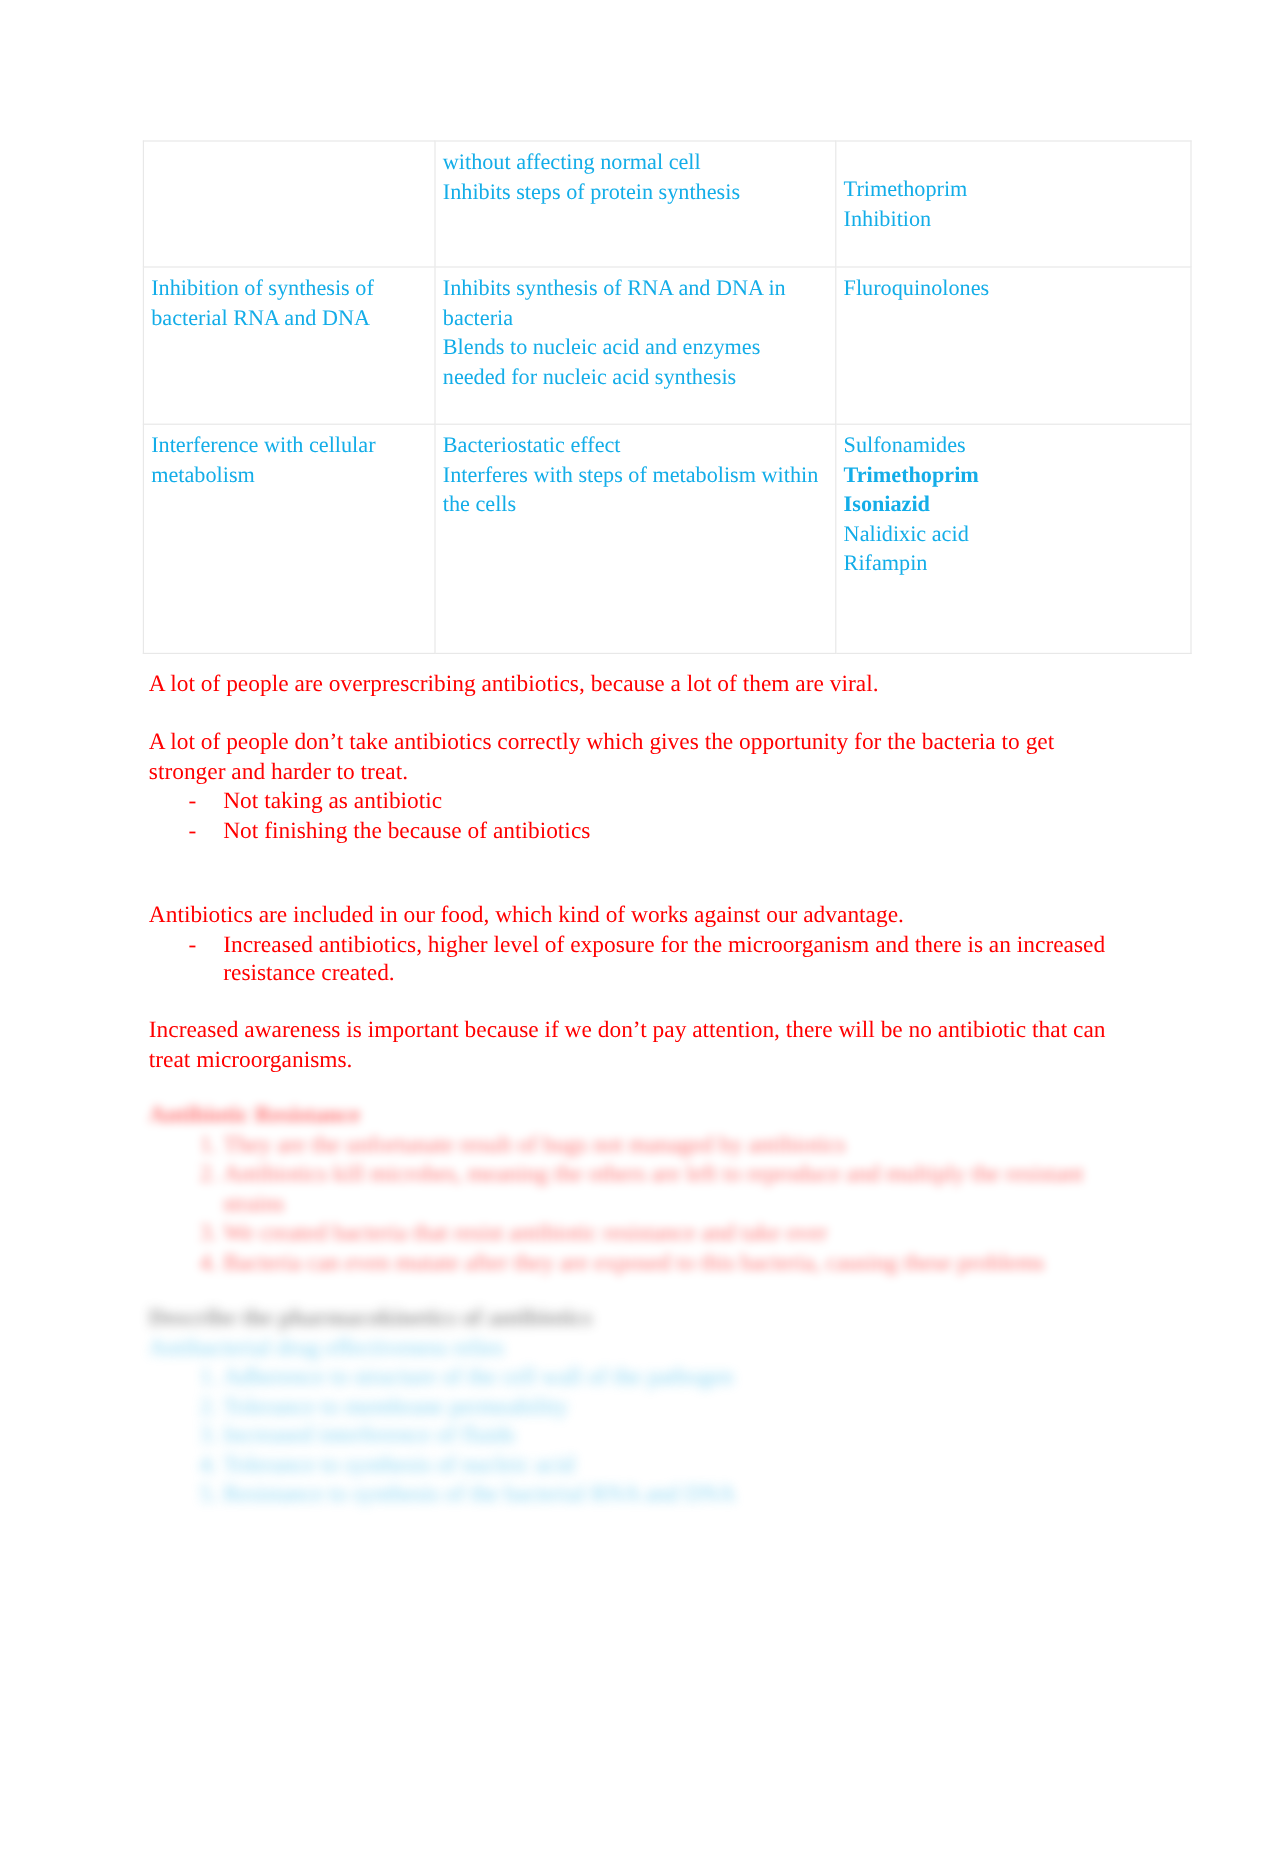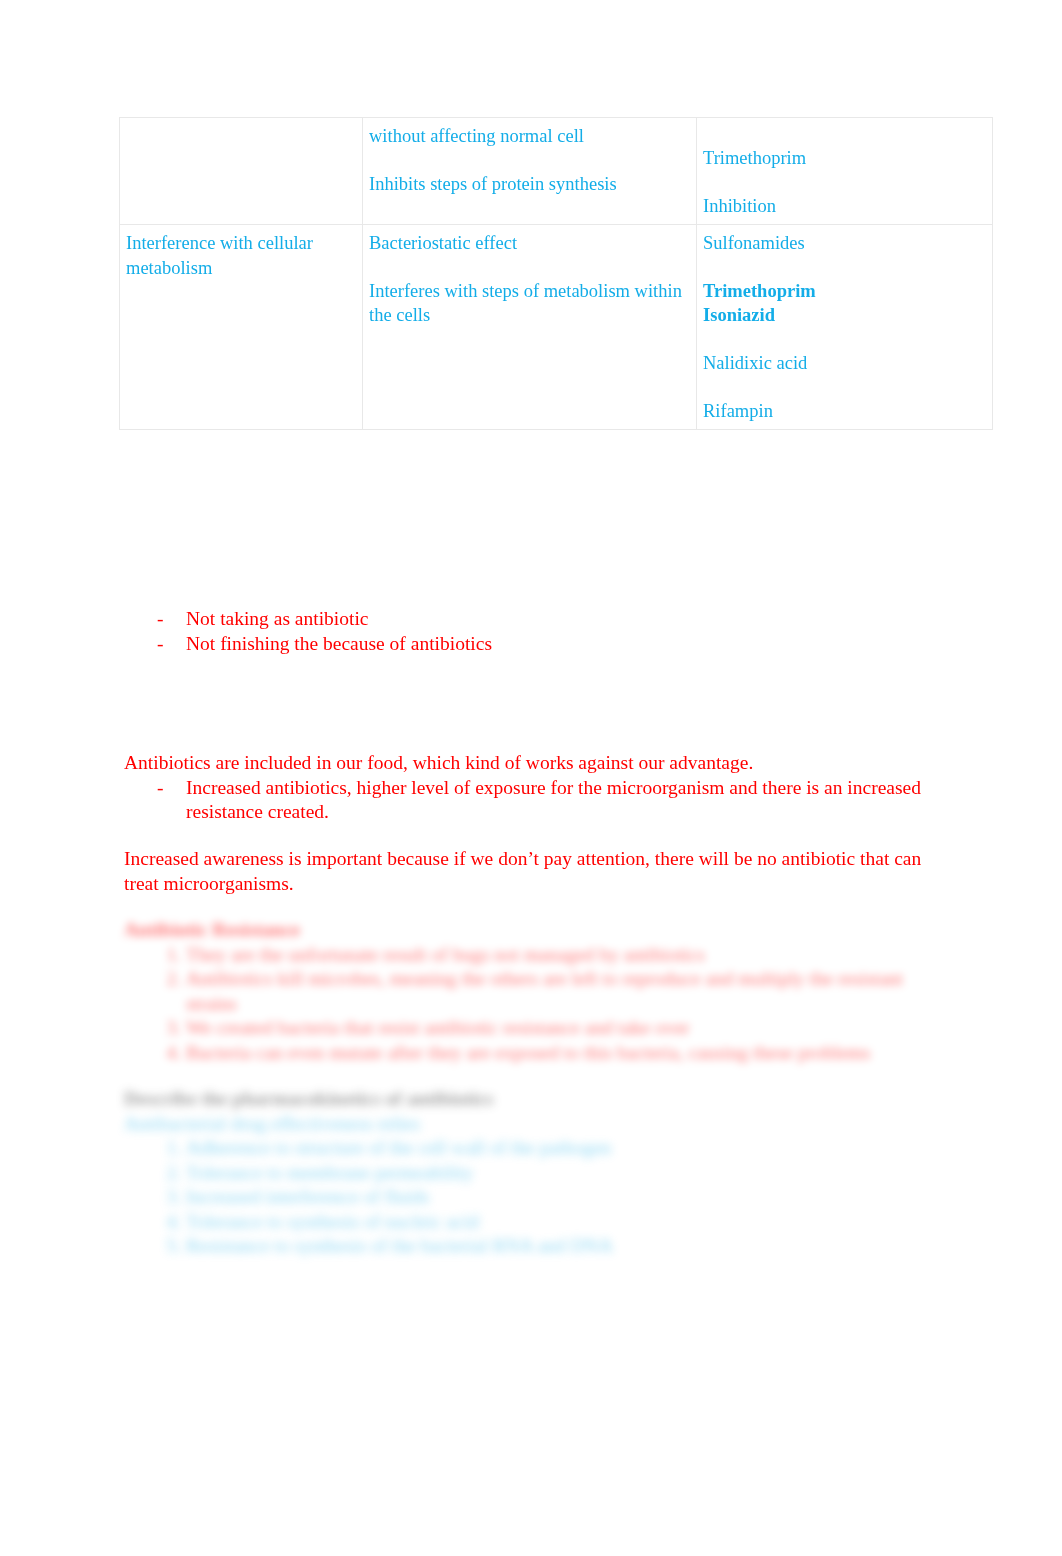--- a/index.html
+++ b/index.html
@@ -41,21 +41,21 @@
     color: #13ADE8;
     font-size: 18.5px;
     line-height: 1.33;
     font-family: "Liberation Serif", "DejaVu Serif", serif;
   }
   .col-a { width: 229px; }
   .col-b { width: 320px; }
   .col-c { width: 282px; }
 
   .cell-p { margin: 0 0 0 0; }
-  .cell-p + .cell-p { margin-top: 23px; }
+  .cell-p + .cell-p { }
 
   .row1 td { height: 92px; }
   .row2 td { height: 118px; }
   .row3 td { height: 178px; }
 
   
   .prose {
     position: absolute;
     left: 124px;
     width: 815px;
@@ -149,42 +149,58 @@
         <td class="col-b">
           <p class="cell-p">without affecting normal cell</p>
           <p class="cell-p">Inhibits steps of protein synthesis</p>
         </td>
         <td class="col-c">
           <p class="cell-p" style="margin-top:22px;">Trimethoprim</p>
           <p class="cell-p">Inhibition</p>
         </td>
       </tr>
 
+      <tr class="row2">
+        <td class="col-a">
+          <p class="cell-p">Inhibition of synthesis of bacterial RNA and DNA</p>
+        </td>
+        <td class="col-b">
+          <p class="cell-p">Inhibits synthesis of RNA and DNA in bacteria</p>
+          <p class="cell-p">Blends to nucleic acid and enzymes needed for nucleic acid synthesis</p>
+        </td>
+        <td class="col-c">
+          <p class="cell-p">Fluroquinolones</p>
+        </td>
+      </tr>
 
       <tr class="row3">
         <td class="col-a">
           <p class="cell-p">Interference with cellular metabolism</p>
         </td>
         <td class="col-b">
           <p class="cell-p">Bacteriostatic effect</p>
           <p class="cell-p">Interferes with steps of metabolism within the cells</p>
         </td>
         <td class="col-c">
           <p class="cell-p">Sulfonamides</p>
           <p class="cell-p" style="white-space:pre-line;font-weight:bold;">Trimethoprim
 Isoniazid</p>
           <p class="cell-p">Nalidixic acid</p>
           <p class="cell-p">Rifampin</p>
         </td>
       </tr>
     </tbody>
   </table>
 
+  <div class="prose" style="top:559px;">
+    <p>A lot of people are overprescribing antibiotics, because a lot of them are viral.</p>
+  </div>
 
   <div class="prose" style="top:607px;">
+    <p>A lot of people don’t take antibiotics correctly which gives the opportunity for the bacteria to get stronger and harder to treat.</p>
     <ul class="dash-list">
       <li>Not taking as antibiotic</li>
       <li>Not finishing the because of antibiotics</li>
     </ul>
   </div>
 
   <div class="prose" style="top:847px;">
     <p>Increased awareness is important because if we don’t pay attention, there will be no antibiotic that can treat microorganisms.</p>
   </div>
 

